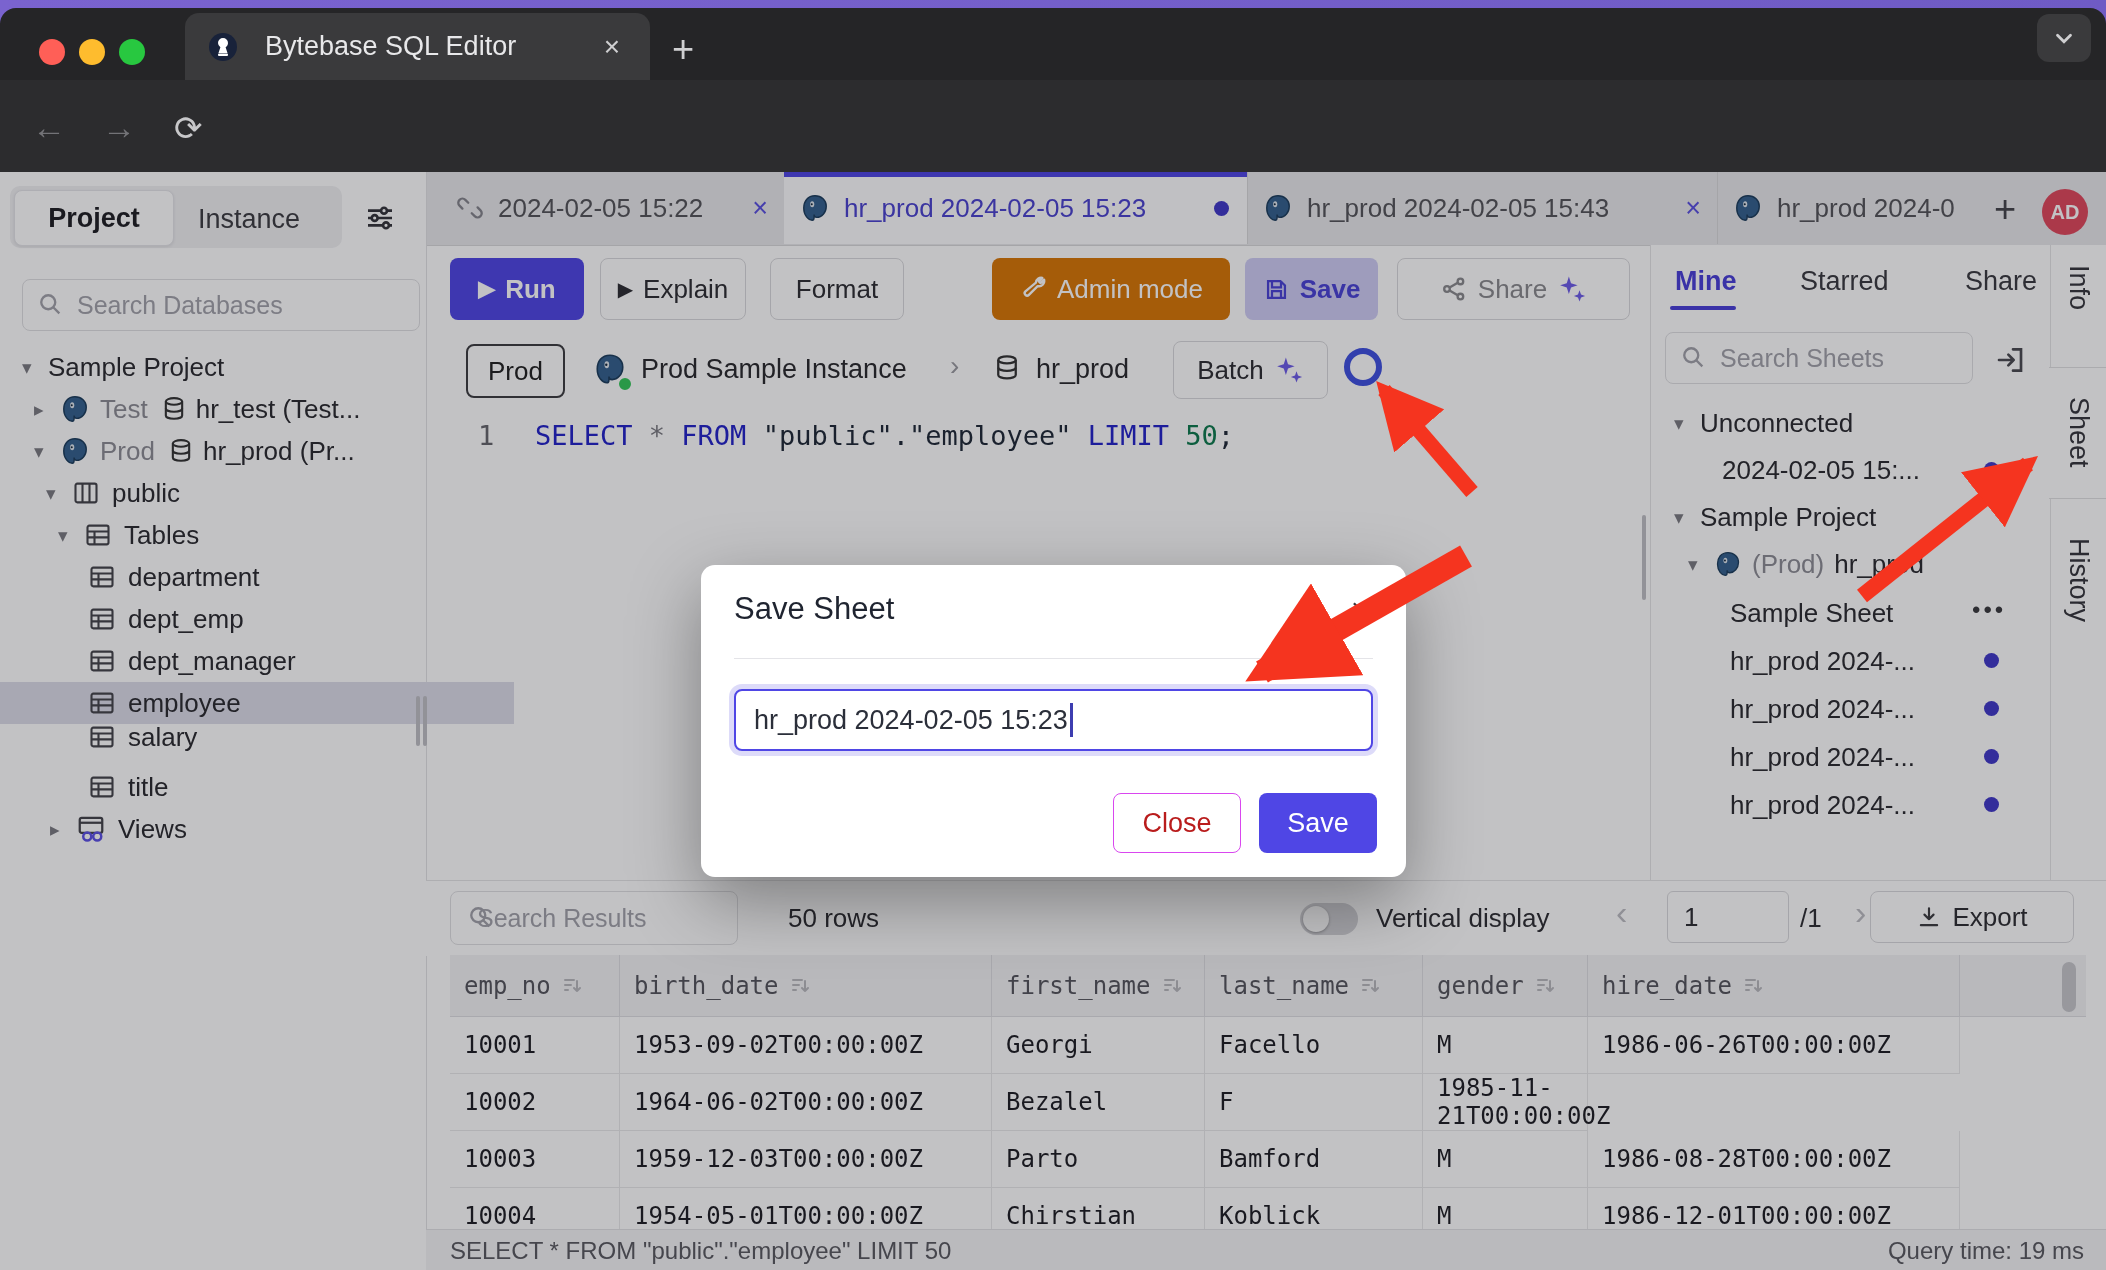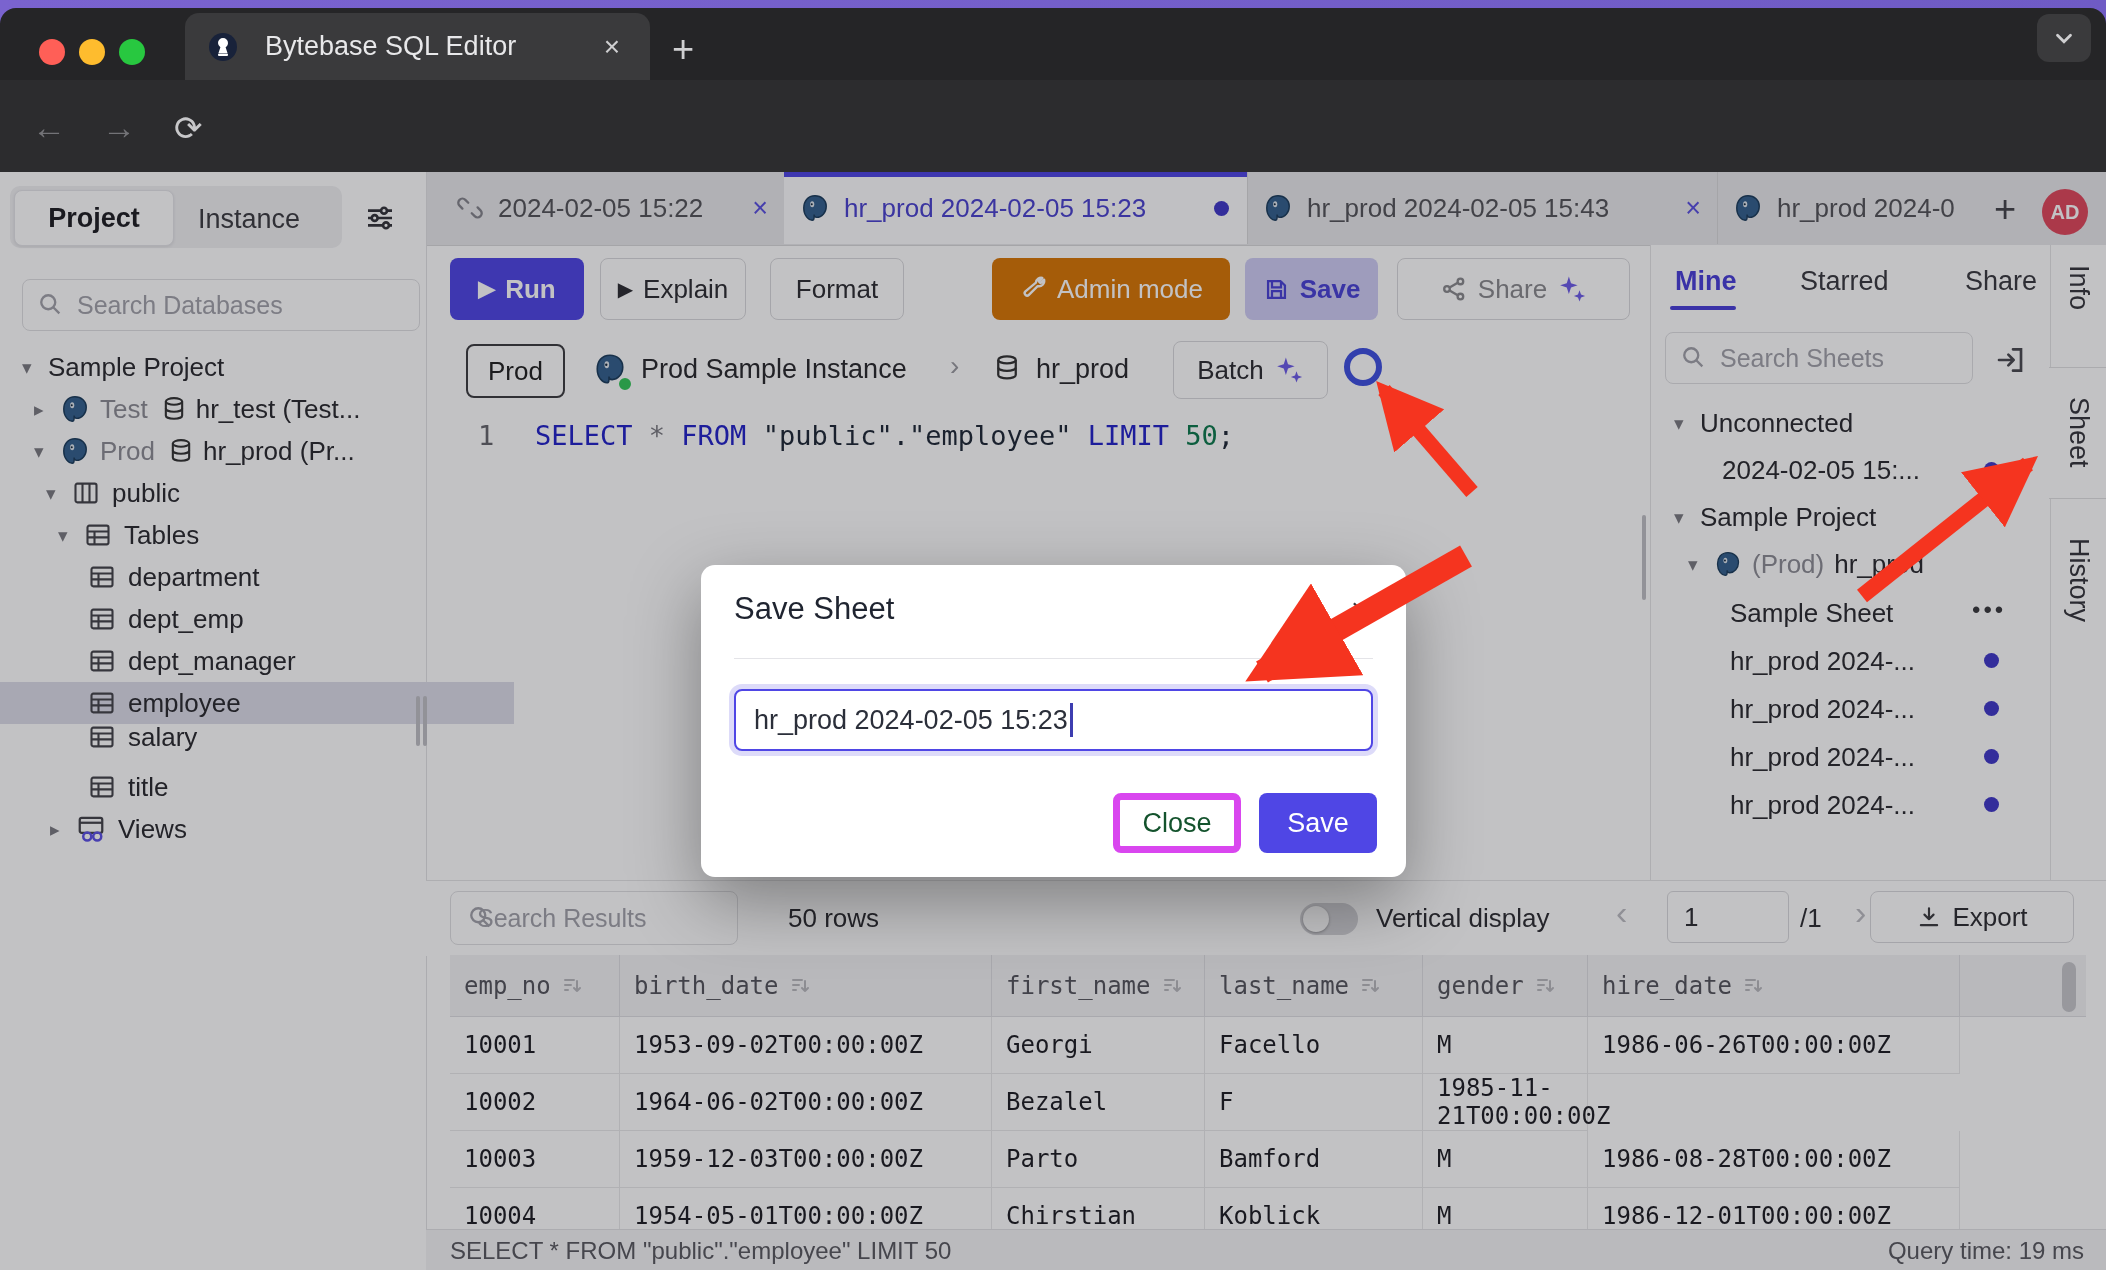--- a/index.html
+++ b/index.html
@@ -76,21 +76,21 @@
   .rstrip{left:2050px;top:245px;width:56px;height:635px;background:#fff;border-left:1px solid #e4e4e6;}
   .vlabel{writing-mode:vertical-rl;font-size:27px;color:#36363c;display:flex;align-items:center;justify-content:center;}
   .sheettab{left:2049px;top:367px;width:57px;height:130px;background:#fff;border-top:1px solid #e0e0e2;border-bottom:1px solid #e0e0e2;}
   
   .dim{left:0;top:172px;right:0;bottom:0;background:rgba(12,12,18,0.25);}
   .modal{left:701px;top:565px;width:705px;height:312px;background:#fff;border-radius:14px;box-shadow:0 24px 70px rgba(0,0,0,.35);}
   .mtitle{font-size:31px;color:#1f2430;}
   .minput{left:33px;top:124px;width:639px;height:62px;border:2px solid #4f46e5;border-radius:8px;box-shadow:0 0 0 5px rgba(99,91,229,.22);display:flex;align-items:center;padding-left:18px;font-size:27px;color:#2b2f3a;box-sizing:border-box;background:#fff;}
   .mcaret{display:inline-block;width:3px;height:34px;background:#3d3db0;margin-left:2px;}
   .mbtn{height:60px;border-radius:8px;font-size:27px;display:flex;align-items:center;justify-content:center;box-sizing:border-box;}
-  .mclose{border:7px solid #d946ef;background:#fff;color:#14532d;text-align:right;}
+  .mclose{border:1px solid #d946ef;background:#fff;color:#b91c1c;text-align:right;}
   .msave{background:#4f46e5;color:#fff;}
   .arrows{position:absolute;left:0;top:0;pointer-events:none;}
 </style>
 </head>
 <body>
 
 <svg width="0" height="0" style="position:absolute">
   <defs>
     <symbol id="pg" viewBox="0 0 32 32">
       <path fill="#34618e" stroke="#1c3d5c" stroke-width="1.5" d="M16 3C8 3 4 9 4 16c0 8 5 13 9 13 2 0 2-2 2-3v-3c0 2 1 3 3 3 5 0 10-5 10-12C28 8 23 3 16 3z"></path>

